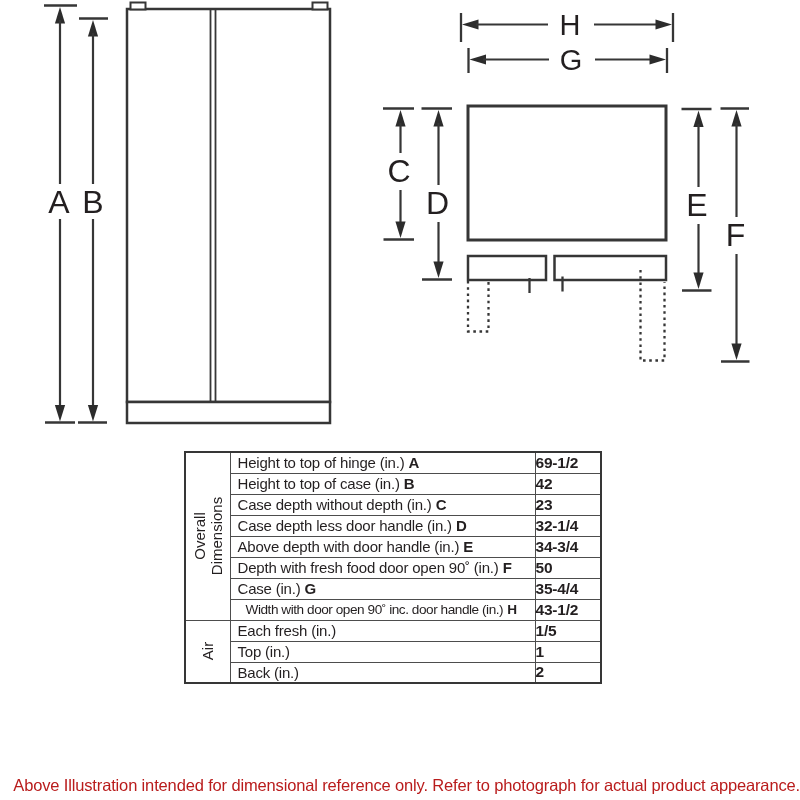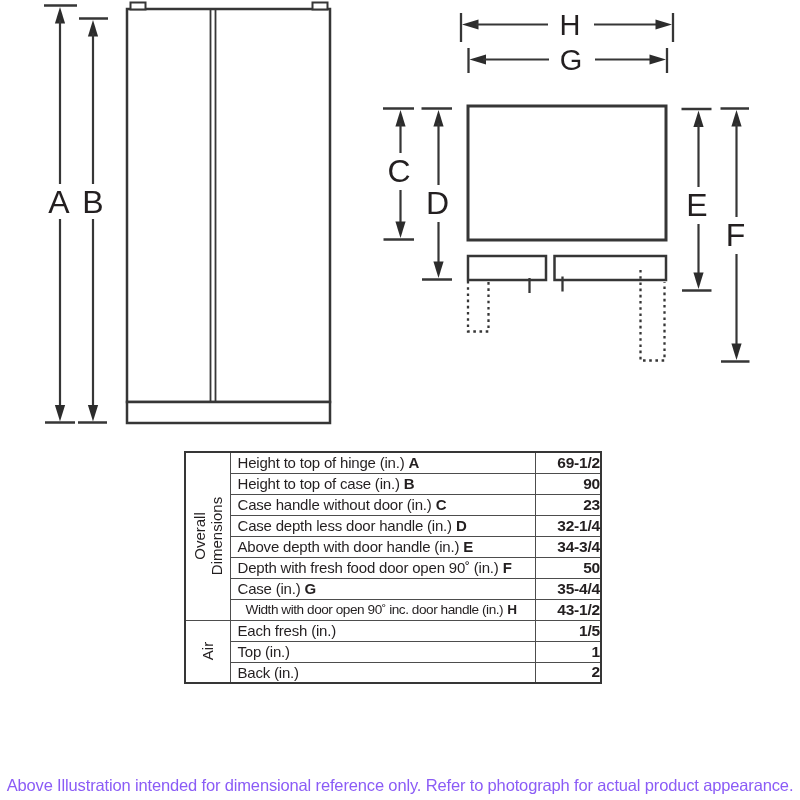--- a/index.html
+++ b/index.html
@@ -34,35 +34,35 @@
   }
   .dim-table { border: 2.5px solid #363636; }
   td.grp { width: 45px; position: relative; }
   td.lbl {
     width: 305px; padding-left: 7px;
     font-size: 15px; letter-spacing: -0.2px; white-space: nowrap;
   }
   td.lbl .ltr { font-weight: 700; padding-left: 4px; }
   tr.tight td.lbl { font-size: 13.6px; letter-spacing: -0.45px; padding-left: 15px; }
   td.val {
-    width: 66px; text-align: right;
+    width: 66px; text-align: left;
     font-weight: 700; font-size: 15.5px; letter-spacing: -0.2px;
   }
   .vtext {
     position: absolute; top: 50%; left: 50%;
     transform: translate(-50%, -50%) rotate(-90deg);
     white-space: pre-line; text-align: center;
     font-size: 15px; line-height: 1.15; font-weight: 500;
   }
 
   .caption {
     position: absolute; left: 0; right: 0; top: 776px;
-    text-align: center;
+    text-align: right;
     font-size: 16.5px; letter-spacing: -0.15px;
-    color: #8b5cf6;
+    color: #b91c1c;
   }
 </style>
 </head>
 <body>
 
 <div class="page">
 
   <svg class="diagrams" width="800" height="448" viewBox="0 0 800 448">
 
     <g>
@@ -170,24 +170,24 @@
         <tr>
       <td class="grp" rowspan="8">
         <div class="vtext">Overall
 Dimensions</div>
       </td>
       <td class="lbl"><span>Height to top of hinge (in.)</span><span class="ltr">A</span></td>
       <td class="val">69-1/2</td>
     </tr>
     <tr>
       <td class="lbl"><span>Height to top of case (in.)</span><span class="ltr">B</span></td>
-      <td class="val">90</td>
-    </tr>
-    <tr>
-      <td class="lbl"><span>Case handle without door (in.)</span><span class="ltr">C</span></td>
+      <td class="val">42</td>
+    </tr>
+    <tr>
+      <td class="lbl"><span>Case depth without depth (in.)</span><span class="ltr">C</span></td>
       <td class="val">23</td>
     </tr>
     <tr>
       <td class="lbl"><span>Case depth less door handle (in.)</span><span class="ltr">D</span></td>
       <td class="val">32-1/4</td>
     </tr>
     <tr>
       <td class="lbl"><span>Above depth with door handle (in.)</span><span class="ltr">E</span></td>
       <td class="val">34-3/4</td>
     </tr>

